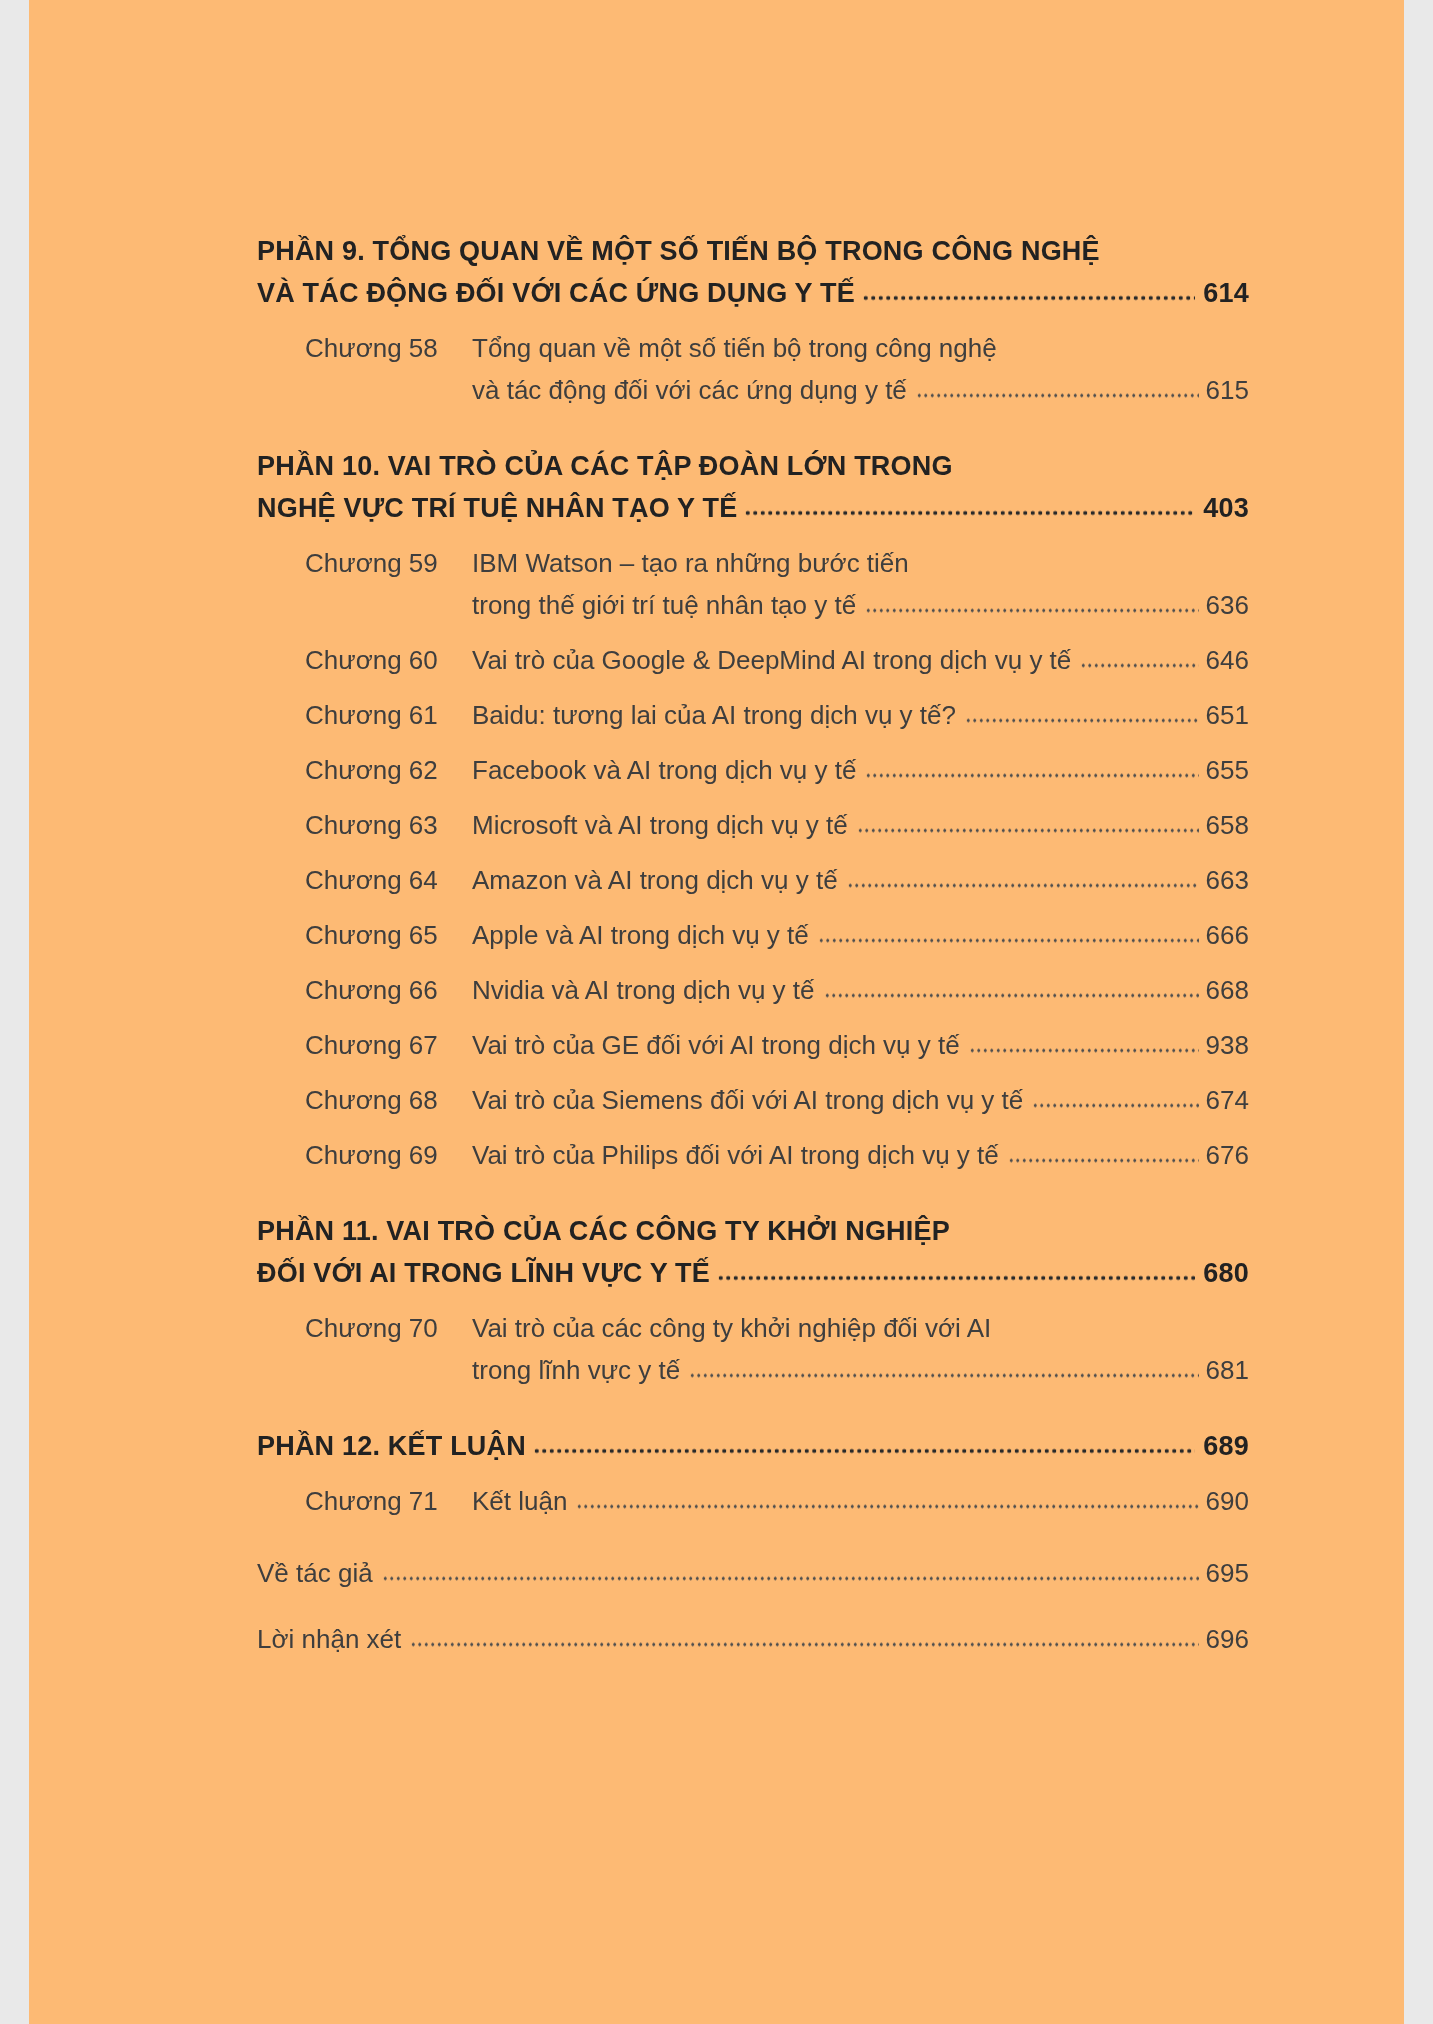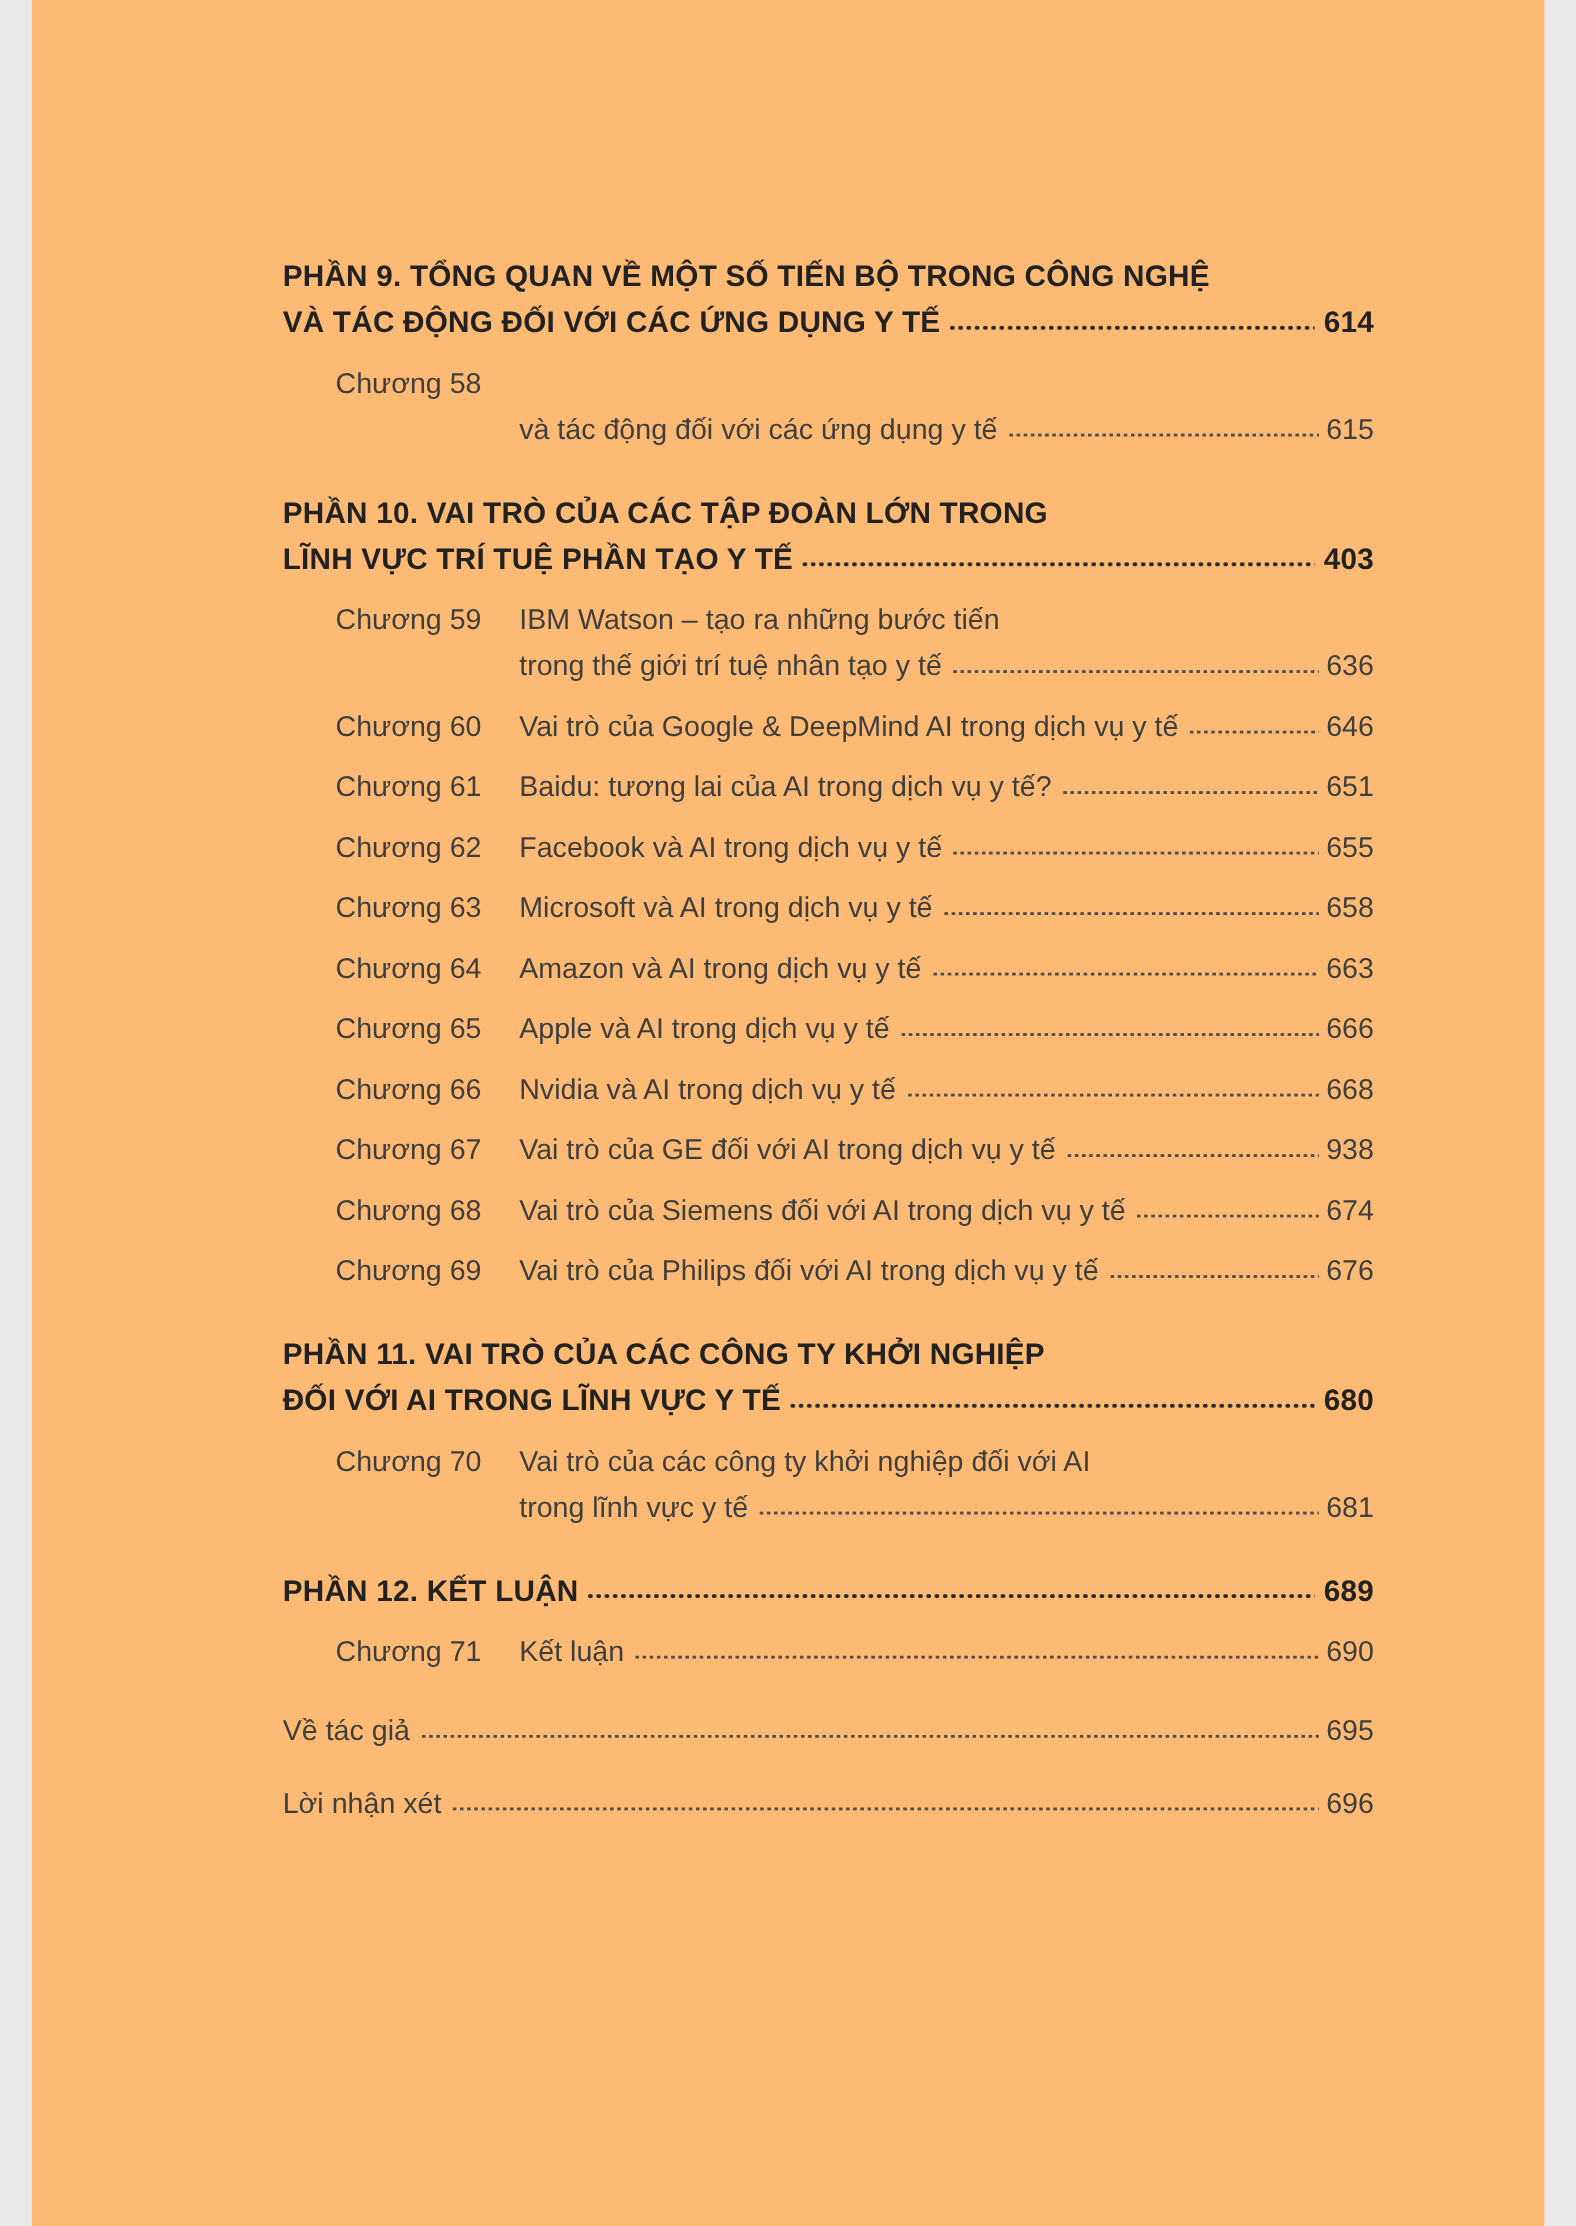--- a/index.html
+++ b/index.html
@@ -68,33 +68,34 @@
       <div class="row">
         <span class="ttl">VÀ TÁC ĐỘNG ĐỐI VỚI CÁC ỨNG DỤNG Y TẾ</span>
         <span class="ldr"></span>
         <span class="pg">614</span>
       </div>
     </div>
 
     <div class="entry ch">
       <div class="row">
         <span class="lbl">Chương 58</span>
+        <span class="ttl">Tổng quan về một số tiến bộ trong công nghệ</span>
       </div>
       <div class="row">
         <span class="lbl"></span>
         <span class="ttl">và tác động đối với các ứng dụng y tế</span>
         <span class="ldr"></span>
         <span class="pg">615</span>
       </div>
     </div>
 
     <div class="entry part">
       <div class="part-line">PHẦN 10. VAI TRÒ CỦA CÁC TẬP ĐOÀN LỚN TRONG</div>
       <div class="row">
-        <span class="ttl">LĨNH VỰC TRÍ TUỆ PHẦN TẠO Y TẾ</span>
+        <span class="ttl">NGHỆ VỰC TRÍ TUỆ NHÂN TẠO Y TẾ</span>
         <span class="ldr"></span>
         <span class="pg">403</span>
       </div>
     </div>
 
     <div class="entry ch">
       <div class="row">
         <span class="lbl">Chương 59</span>
         <span class="ttl">IBM Watson – tạo ra những bước tiến</span>
       </div>

